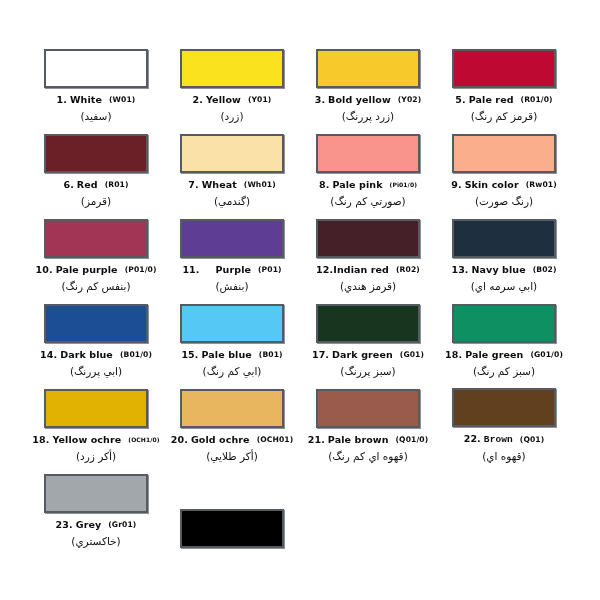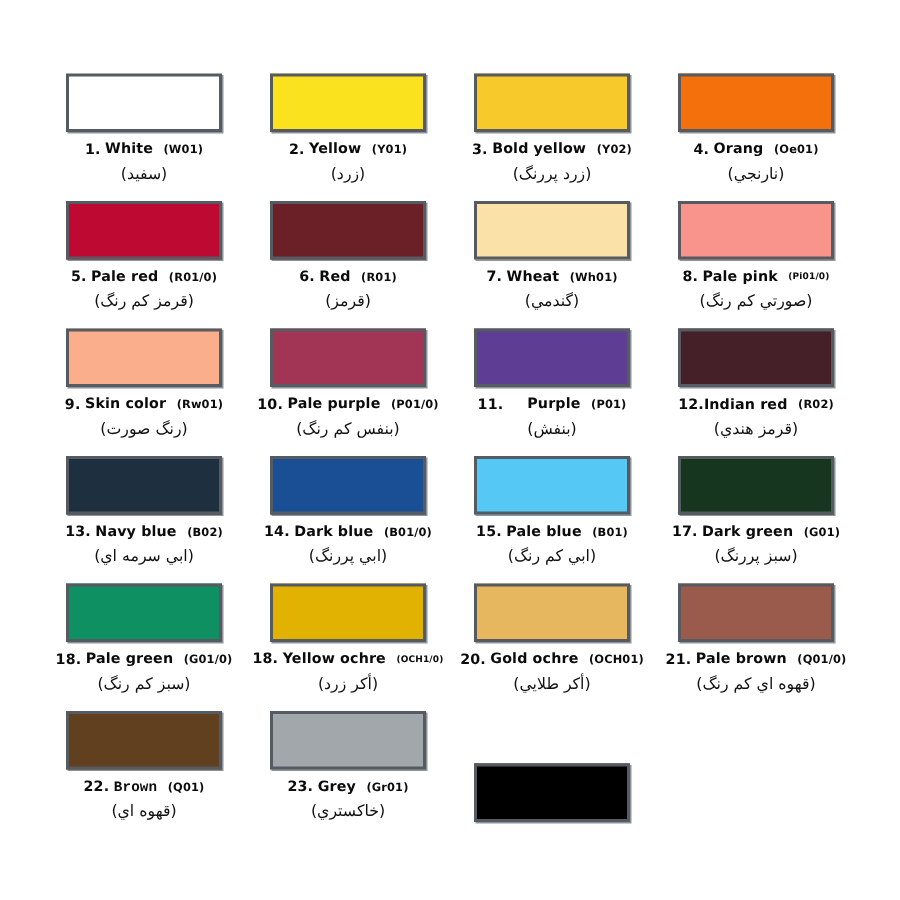--- a/index.html
+++ b/index.html
@@ -110,27 +110,20 @@
         </div>
       </div>
       <div class="swatch-cell">
         <div class="swatch-chip" style="background-color: rgb(248, 201, 42); border-color: rgb(85, 91, 96); box-shadow: rgb(141, 147, 153) 1px 1px 0px 0px;"></div>
         <div class="swatch-labels">
           <span class="label-en"><span class="label-name">3.</span><span class="label-name" style="margin-left: 3px;">Bold yellow</span><span class="label-code">(Y02)</span></span>
           <span class="label-fa">(زرد پررنگ)</span>
         </div>
       </div>
       <div class="swatch-cell">
-        <div class="swatch-chip" style="background-color: rgb(244, 112, 12); border-color: rgb(85, 91, 96); box-shadow: rgb(141, 147, 153) 1px 1px 0px 0px;"></div>
-        <div class="swatch-labels">
-          <span class="label-en"><span class="label-name">4.</span><span class="label-name" style="margin-left: 3px;">Orang</span><span class="label-code">(Oe01)</span></span>
-          <span class="label-fa">(نارنجي)</span>
-        </div>
-      </div>
-      <div class="swatch-cell">
         <div class="swatch-chip" style="background-color: rgb(190, 10, 51); border-color: rgb(85, 91, 96); box-shadow: rgb(141, 147, 153) 1px 1px 0px 0px;"></div>
         <div class="swatch-labels">
           <span class="label-en"><span class="label-name">5.</span><span class="label-name" style="margin-left: 3px;">Pale red</span><span class="label-code">(R01/0)</span></span>
           <span class="label-fa">(قرمز كم رنگ)</span>
         </div>
       </div>
       <div class="swatch-cell">
         <div class="swatch-chip" style="background-color: rgb(107, 31, 38); border-color: rgb(85, 91, 96); box-shadow: rgb(141, 147, 153) 1px 1px 0px 0px;"></div>
         <div class="swatch-labels">
           <span class="label-en"><span class="label-name">6.</span><span class="label-name" style="margin-left: 3px;">Red</span><span class="label-code">(R01)</span></span>

